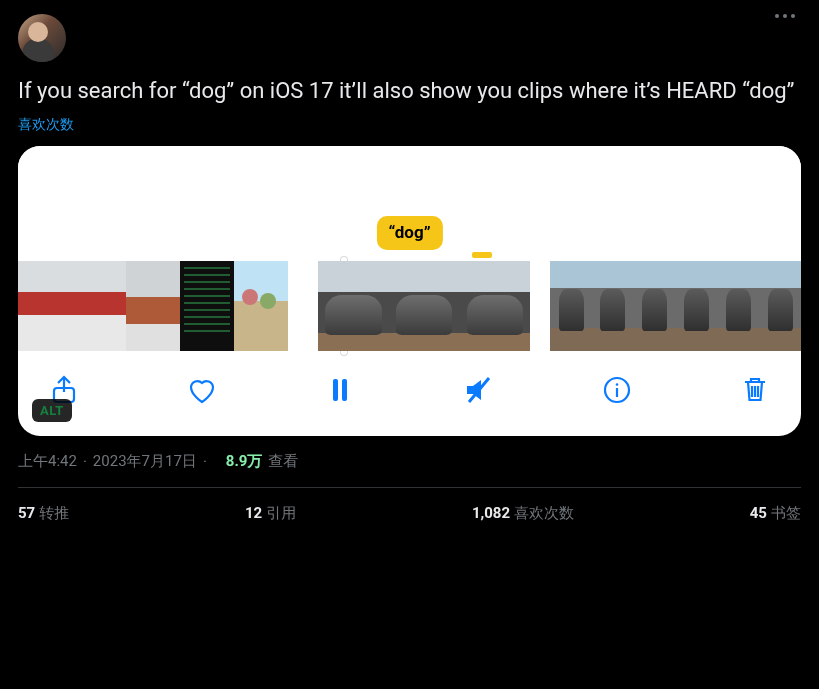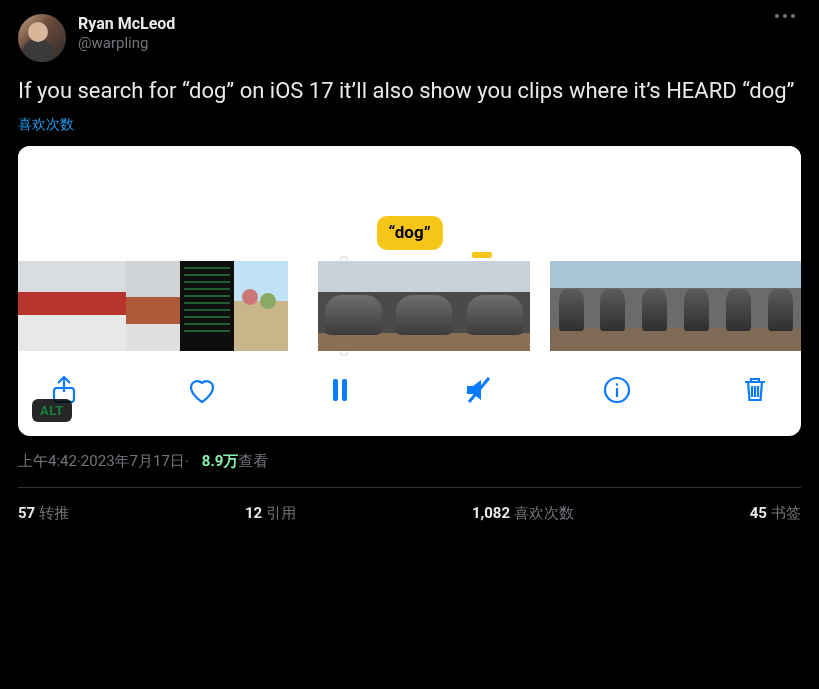--- a/index.html
+++ b/index.html
@@ -8,21 +8,21 @@
   .header { display: flex; align-items: flex-start; }
   .avatar { width: 48px; height: 48px; border-radius: 50%; background: linear-gradient(135deg,#c9a88a 0%, #6b4a3a 40%, #2b2b2b 100%); flex: 0 0 48px; position: relative; overflow: hidden; }
   .avatar::after { content:""; position:absolute; left:10px; top:8px; width:20px; height:20px; background:#d9b69a; border-radius:50%; box-shadow: 0 22px 0 6px #3a3a3a; }
   .names { margin-left: 12px; line-height: 1.25; }
   .display-name { font-weight: 700; font-size: 16px; color: #e7e9ea; }
   .handle { font-size: 15px; color: #71767b; }
   .more { position:absolute; right: 24px; top: 14px; color:#71767b; font-size:4px; letter-spacing:4px; }
   .more span{ display:inline-block; width:4px; height:4px; background:#71767b; border-radius:50%; margin-left:4px; }
   .body-text { margin-top: 14px; font-size: 22px; line-height: 1.35; color: #e7e9ea; font-weight: 400; }
   .translate { margin-top: 10px; font-size: 14px; color:#1d9bf0; }
-  .media-card { margin-top: 12px; background:#fff; border-radius: 12px; overflow: hidden; position: relative; }
+  .media-card { margin-top: 12px; background:#fff; border-radius: 22px; overflow: hidden; position: relative; }
   .media-top { height: 112px; background:#fff; position: relative; }
   .dog-pill { position:absolute; left: 50%; transform: translateX(-50%); bottom: 8px; background:#f5c518; color:#000; font-weight:700; font-size:17px; padding:6px 12px 8px; border-radius:10px; }
   .dog-tick { position:absolute; left:58%; bottom:0; width:20px; height:6px; background:#f5c518; border-radius:2px; }
   .timeline { display:flex; height:96px; background:#fff; gap:20px; padding: 0 0 0 0; align-items:center; }
   .cluster { display:flex; height:90px; }
   .clusterA { width:280px; }
   .clusterB { width:220px; margin-left:10px; position:relative; }
   .clusterC { width:260px; }
   .frame { flex:1 1 0; height:100%; background:#888; position:relative; overflow:hidden; }
   .clusterA .frame:nth-child(1){ background: linear-gradient(180deg,#d9dde0 0%,#d9dde0 35%,#b7352e 35%,#b7352e 60%, #e8e8e8 60%); }
@@ -37,37 +37,33 @@
   .playhead { position:absolute; left:11%; top:-4px; bottom:-4px; width:6px; background:#fff; border-radius:3px; box-shadow:0 0 0 1px rgba(0,0,0,.15); }
   .clusterC .frame{ background: linear-gradient(180deg,#a9c5d6 0%, #a9c5d6 30%, #6b6b6b 30%, #6b6b6b 75%, #7e6a55 75%); }
   .clusterC .frame::after{ content:""; position:absolute; left:20%; right:20%; top:32%; bottom:22%; background:linear-gradient(180deg,#5b5b5b,#2f2f2f); border-radius:30% 30% 10% 10%; }
   .toolbar { display:flex; justify-content:space-between; align-items:center; padding:18px 28px 28px; }
   .tool { width:36px; height:36px; color:#0a7aff; display:flex; align-items:center; justify-content:center; }
   .tool svg { width:32px; height:32px; stroke:#0a7aff; fill:none; stroke-width:2.2; }
   .tool.pause svg rect { fill:#0a7aff; stroke:none; }
   .tool.mute svg { stroke:#0a7aff; }
   .tool.trash svg { stroke:#0a7aff; }
   .alt-badge { position:absolute; left:14px; bottom:14px; background:rgba(0,0,0,.85); color:#15803d; font-weight:700; font-size:13px; padding:4px 8px; border-radius:6px; letter-spacing:.5px; }
-  .meta { margin-top: 16px; color:#71767b; font-size:15px; display:flex; gap:0; align-items:flex-end; flex-wrap:wrap; }
+  .meta { margin-top: 16px; color:#71767b; font-size:15px; display:flex; gap:6px; align-items:flex-end; flex-wrap:wrap; }
   .meta .dot { color:#71767b; }
   .meta .views-num { color:#86efac; font-weight:700;margin-left:13px; }
   .divider { height:1px; background:#2f3336; margin:16px 0 0; }
   .stats { display:flex; gap:24px; padding:16px 0 0; font-size:15px; color:#71767b;justify-content:space-between; }
   .stats .num { color:#e7e9ea; font-weight:700; margin-right:4px; }
 </style>
 </head>
 <body>
 
 <div class="tweet">
   <div class="header">
     <div class="avatar"></div>
-    <div class="names">
-      <div class="display-name">Ryan McLeod</div>
-      <div class="handle">@warpling</div>
-    </div>
     <div class="more"><span></span><span></span><span></span></div>
   </div>
 
   <div class="body-text">If you search for “dog” on iOS 17 it’ll also show you clips where it’s HEARD “dog”</div>
   <div class="translate">喜欢次数</div>
 
   <div class="media-card">
     <div class="media-top">
       <div class="dog-pill">“dog”</div>
       <div class="dog-tick"></div>

